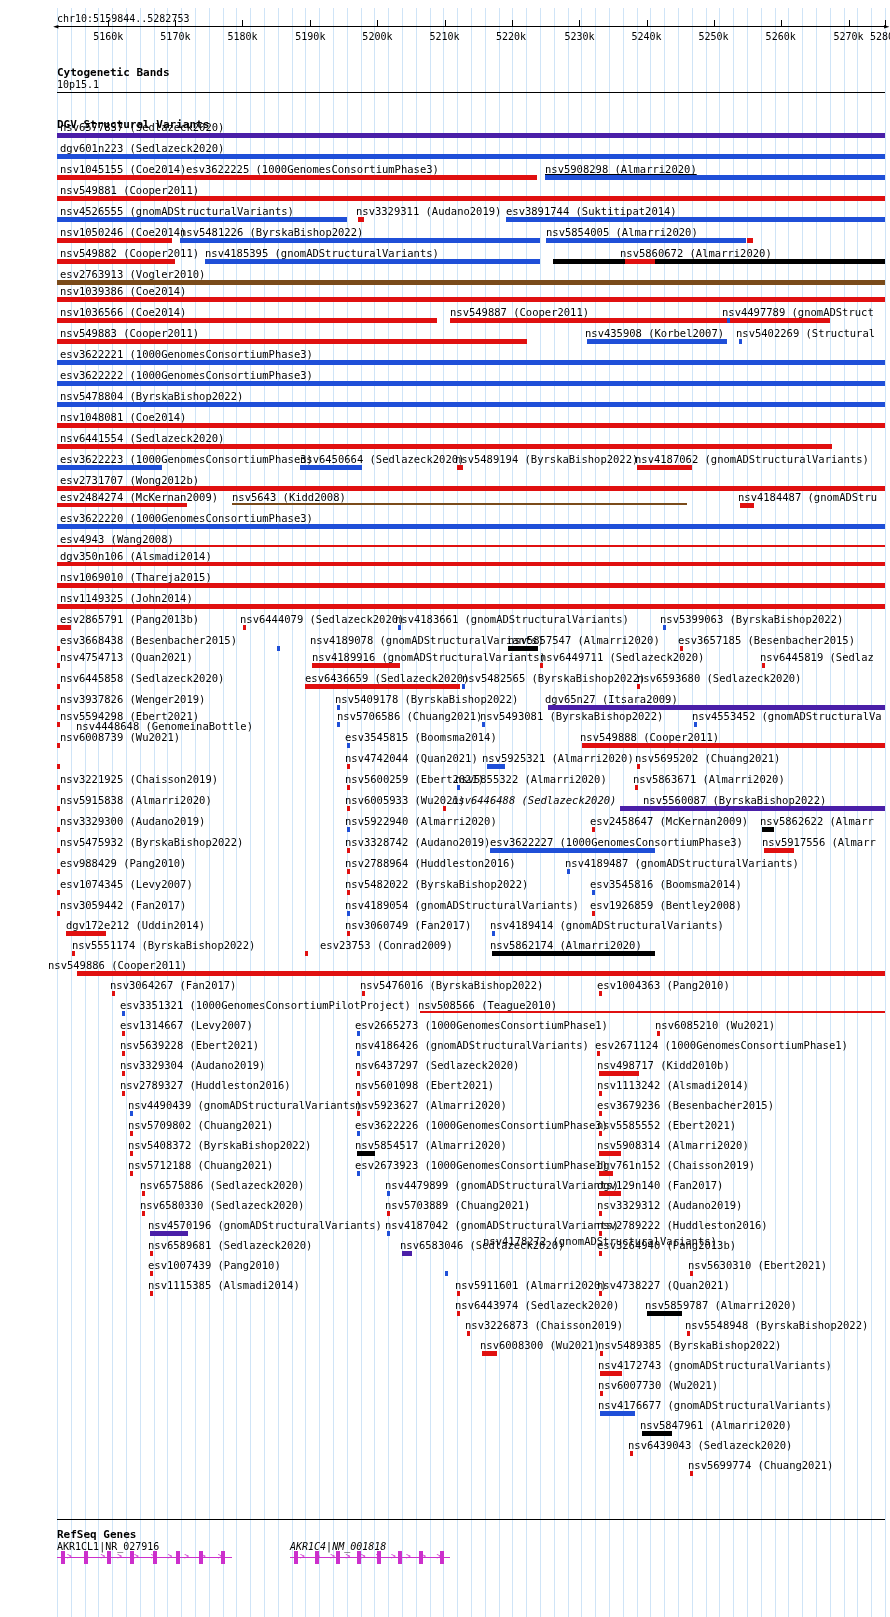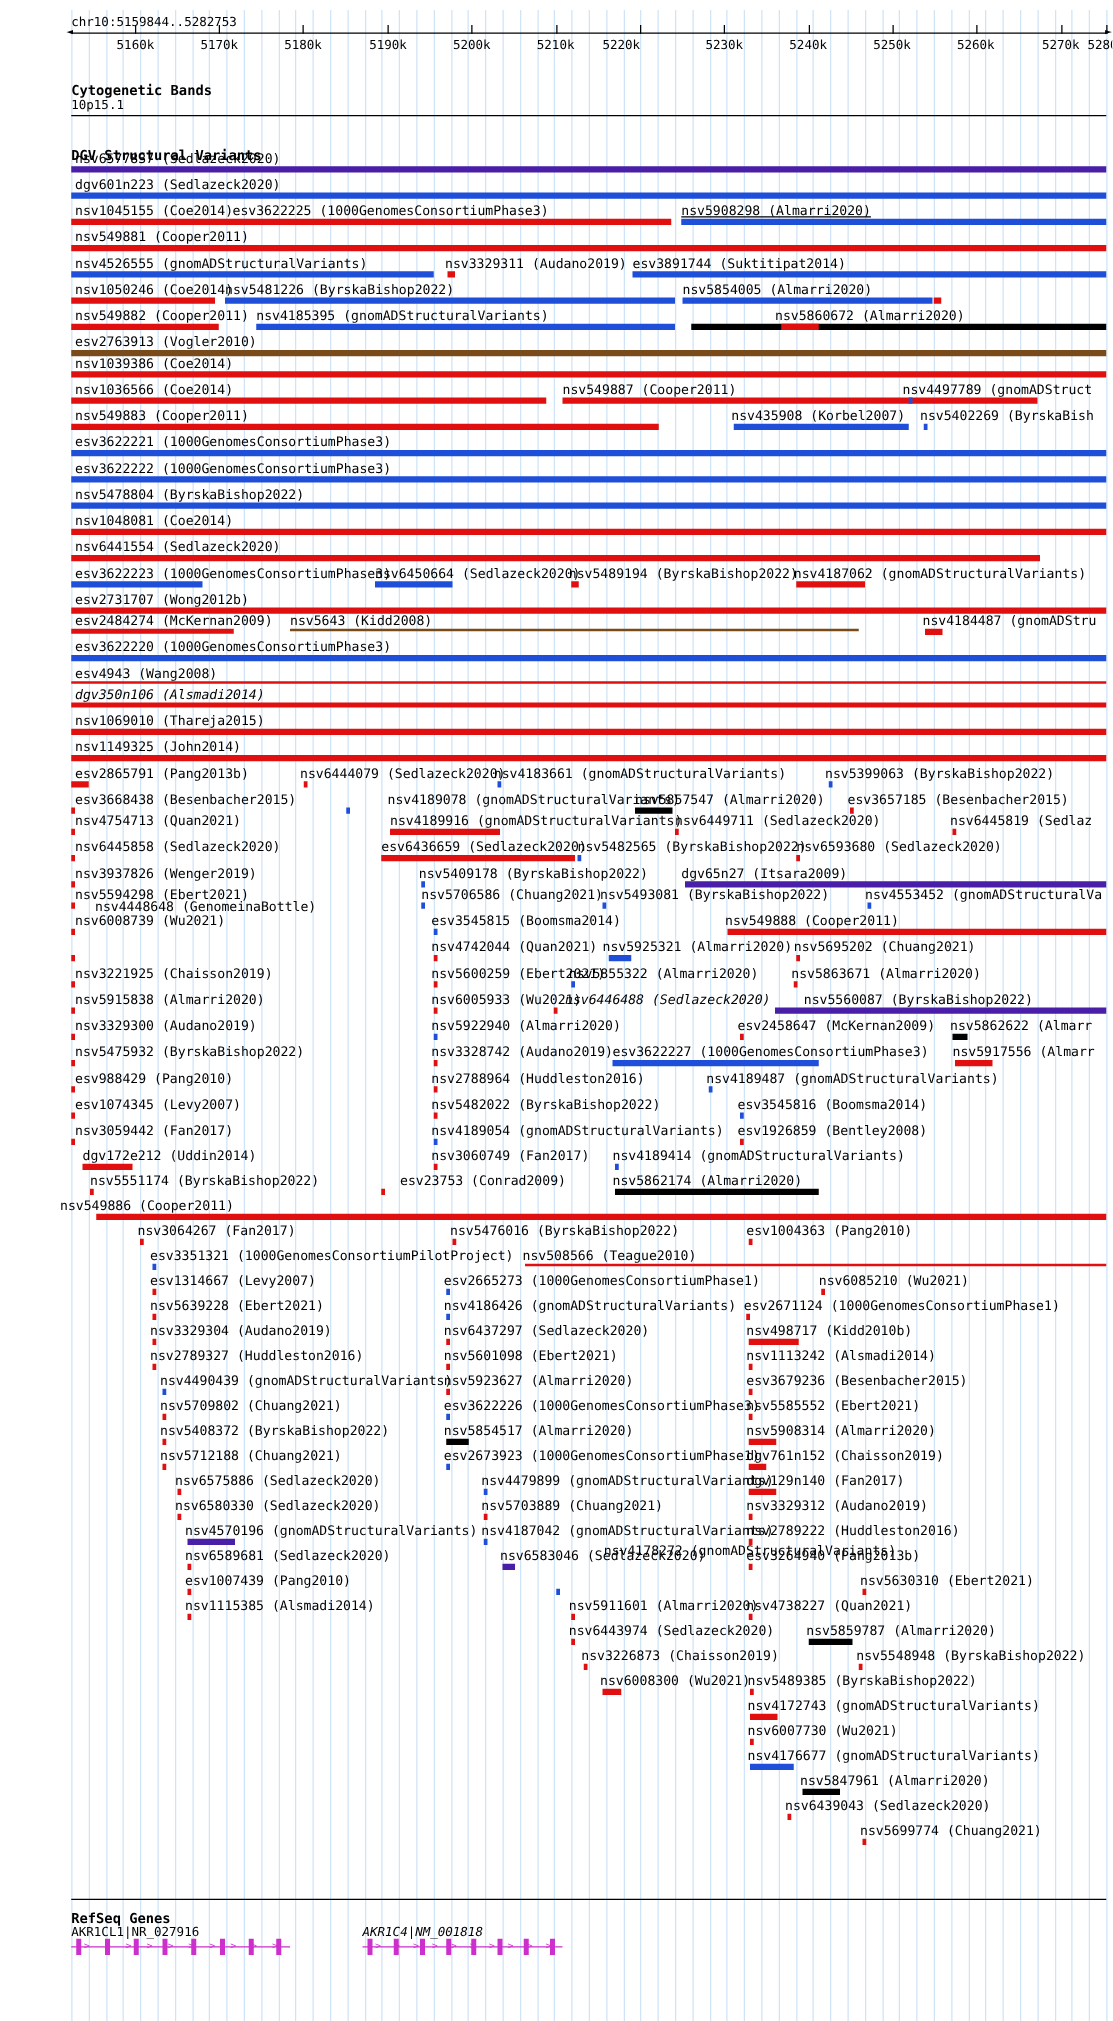--- a/index.html
+++ b/index.html
@@ -113,21 +113,21 @@
         <div class="ticklabel" style="left: 175.404px;">5170k</div>
         <div class="tick major" style="left: 242.472px;"></div>
         <div class="ticklabel" style="left: 242.472px;">5180k</div>
         <div class="tick major" style="left: 310.368px;"></div>
         <div class="ticklabel" style="left: 310.368px;">5190k</div>
         <div class="tick major" style="left: 377.436px;"></div>
         <div class="ticklabel" style="left: 377.436px;">5200k</div>
         <div class="tick major" style="left: 444.504px;"></div>
         <div class="ticklabel" style="left: 444.504px;">5210k</div>
         <div class="tick major" style="left: 511.572px;"></div>
-        <div class="ticklabel" style="left: 497px;">5220k</div>
+        <div class="ticklabel" style="left: 511px;">5220k</div>
         <div class="tick major" style="left: 579.468px;"></div>
         <div class="ticklabel" style="left: 579.468px;">5230k</div>
         <div class="tick major" style="left: 646.536px;"></div>
         <div class="ticklabel" style="left: 646.536px;">5240k</div>
         <div class="tick major" style="left: 713.604px;"></div>
         <div class="ticklabel" style="left: 713.604px;">5250k</div>
         <div class="tick major" style="left: 780.672px;"></div>
         <div class="ticklabel" style="left: 780.672px;">5260k</div>
         <div class="tick major" style="left: 848.568px;"></div>
         <div class="ticklabel" style="left: 848.568px;">5270k</div>
@@ -178,21 +178,21 @@
       <div class="track-label" style="left: 60px; top: 285px;">nsv1039386 (Coe2014)</div>
       <div class="bar" style="left: 57px; top: 297px; width: 828px; height: 5px; background: rgb(224, 16, 16);"></div>
       <div class="track-label" style="left: 60px; top: 306px;">nsv1036566 (Coe2014)</div>
       <div class="track-label" style="left: 450px; top: 306px;">nsv549887 (Cooper2011)</div>
       <div class="track-label" style="left: 722px; top: 306px;">nsv4497789 (gnomADStruct</div>
       <div class="bar" style="left: 57px; top: 318px; width: 380px; height: 5px; background: rgb(224, 16, 16);"></div>
       <div class="bar" style="left: 450px; top: 318px; width: 380px; height: 5px; background: rgb(224, 16, 16);"></div>
       <div class="bar" style="left: 727px; top: 318px; width: 3px; height: 5px; background: rgb(31, 79, 216);"></div>
       <div class="track-label" style="left: 60px; top: 327px;">nsv549883 (Cooper2011)</div>
       <div class="track-label" style="left: 585px; top: 327px;">nsv435908 (Korbel2007)</div>
-      <div class="track-label" style="left: 736px; top: 327px;">nsv5402269 (ByrskaBish</div>
+      <div class="track-label" style="left: 736px; top: 327px;">nsv5402269 (Structural</div>
       <div class="bar" style="left: 57px; top: 339px; width: 470px; height: 5px; background: rgb(224, 16, 16);"></div>
       <div class="bar" style="left: 587px; top: 339px; width: 140px; height: 5px; background: rgb(31, 79, 216);"></div>
       <div class="bar" style="left: 739px; top: 339px; width: 3px; height: 5px; background: rgb(31, 79, 216);"></div>
       <div class="track-label" style="left: 60px; top: 348px;">esv3622221 (1000GenomesConsortiumPhase3)</div>
       <div class="bar" style="left: 57px; top: 360px; width: 828px; height: 5px; background: rgb(31, 79, 216);"></div>
       <div class="track-label" style="left: 60px; top: 369px;">esv3622222 (1000GenomesConsortiumPhase3)</div>
       <div class="bar" style="left: 57px; top: 381px; width: 828px; height: 5px; background: rgb(31, 79, 216);"></div>
       <div class="track-label" style="left: 60px; top: 390px;">nsv5478804 (ByrskaBishop2022)</div>
       <div class="bar" style="left: 57px; top: 402px; width: 828px; height: 5px; background: rgb(31, 79, 216);"></div>
       <div class="track-label" style="left: 60px; top: 411px;">nsv1048081 (Coe2014)</div>
@@ -212,21 +212,21 @@
       <div class="track-label" style="left: 60px; top: 491px;">esv2484274 (McKernan2009)</div>
       <div class="track-label" style="left: 232px; top: 491px;">nsv5643 (Kidd2008)</div>
       <div class="track-label" style="left: 738px; top: 491px;">nsv4184487 (gnomADStru</div>
       <div class="bar" style="left: 57px; top: 503px; width: 130px; height: 4px; background: rgb(224, 16, 16);"></div>
       <div class="bar" style="left: 232px; top: 503px; width: 455px; height: 2px; background: rgb(122, 75, 26);"></div>
       <div class="bar" style="left: 740px; top: 503px; width: 14px; height: 5px; background: rgb(224, 16, 16);"></div>
       <div class="track-label" style="left: 60px; top: 512px;">esv3622220 (1000GenomesConsortiumPhase3)</div>
       <div class="bar" style="left: 57px; top: 524px; width: 828px; height: 5px; background: rgb(31, 79, 216);"></div>
       <div class="track-label" style="left: 60px; top: 533px;">esv4943 (Wang2008)</div>
       <div class="bar" style="left: 57px; top: 545px; width: 828px; height: 2px; background: rgb(224, 16, 16);"></div>
-      <div class="track-label" style="left: 60px; top: 550px; font-style: italic;">dgv350n106 (Alsmadi2014)</div>
+      <div class="track-label" style="left: 60px; top: 550px;">dgv350n106 (Alsmadi2014)</div>
       <div class="bar" style="left: 57px; top: 562px; width: 828px; height: 4px; background: rgb(224, 16, 16);"></div>
       <div class="track-label" style="left: 60px; top: 571px;">nsv1069010 (Thareja2015)</div>
       <div class="bar" style="left: 57px; top: 583px; width: 828px; height: 5px; background: rgb(224, 16, 16);"></div>
       <div class="track-label" style="left: 60px; top: 592px;">nsv1149325 (John2014)</div>
       <div class="bar" style="left: 57px; top: 604px; width: 828px; height: 5px; background: rgb(224, 16, 16);"></div>
       <div class="track-label" style="left: 60px; top: 613px;">esv2865791 (Pang2013b)</div>
       <div class="track-label" style="left: 240px; top: 613px;">nsv6444079 (Sedlazeck2020)</div>
       <div class="track-label" style="left: 395px; top: 613px;">nsv4183661 (gnomADStructuralVariants)</div>
       <div class="track-label" style="left: 660px; top: 613px;">nsv5399063 (ByrskaBishop2022)</div>
       <div class="bar" style="left: 57px; top: 625px; width: 14px; height: 5px; background: rgb(224, 16, 16);"></div>

